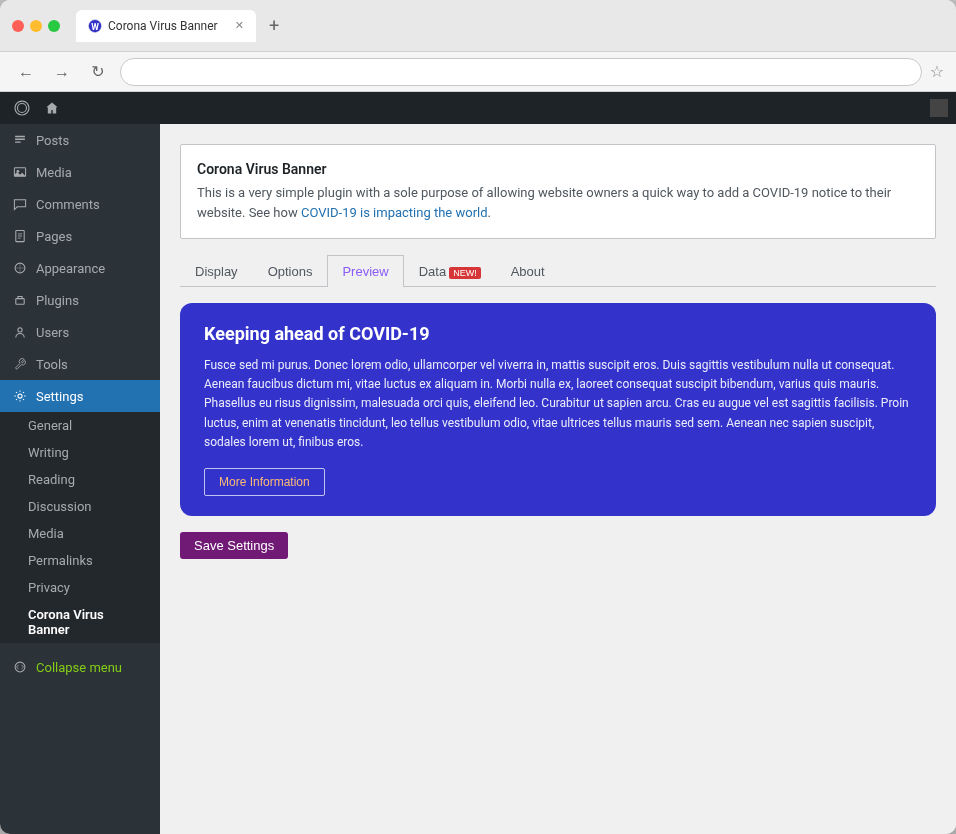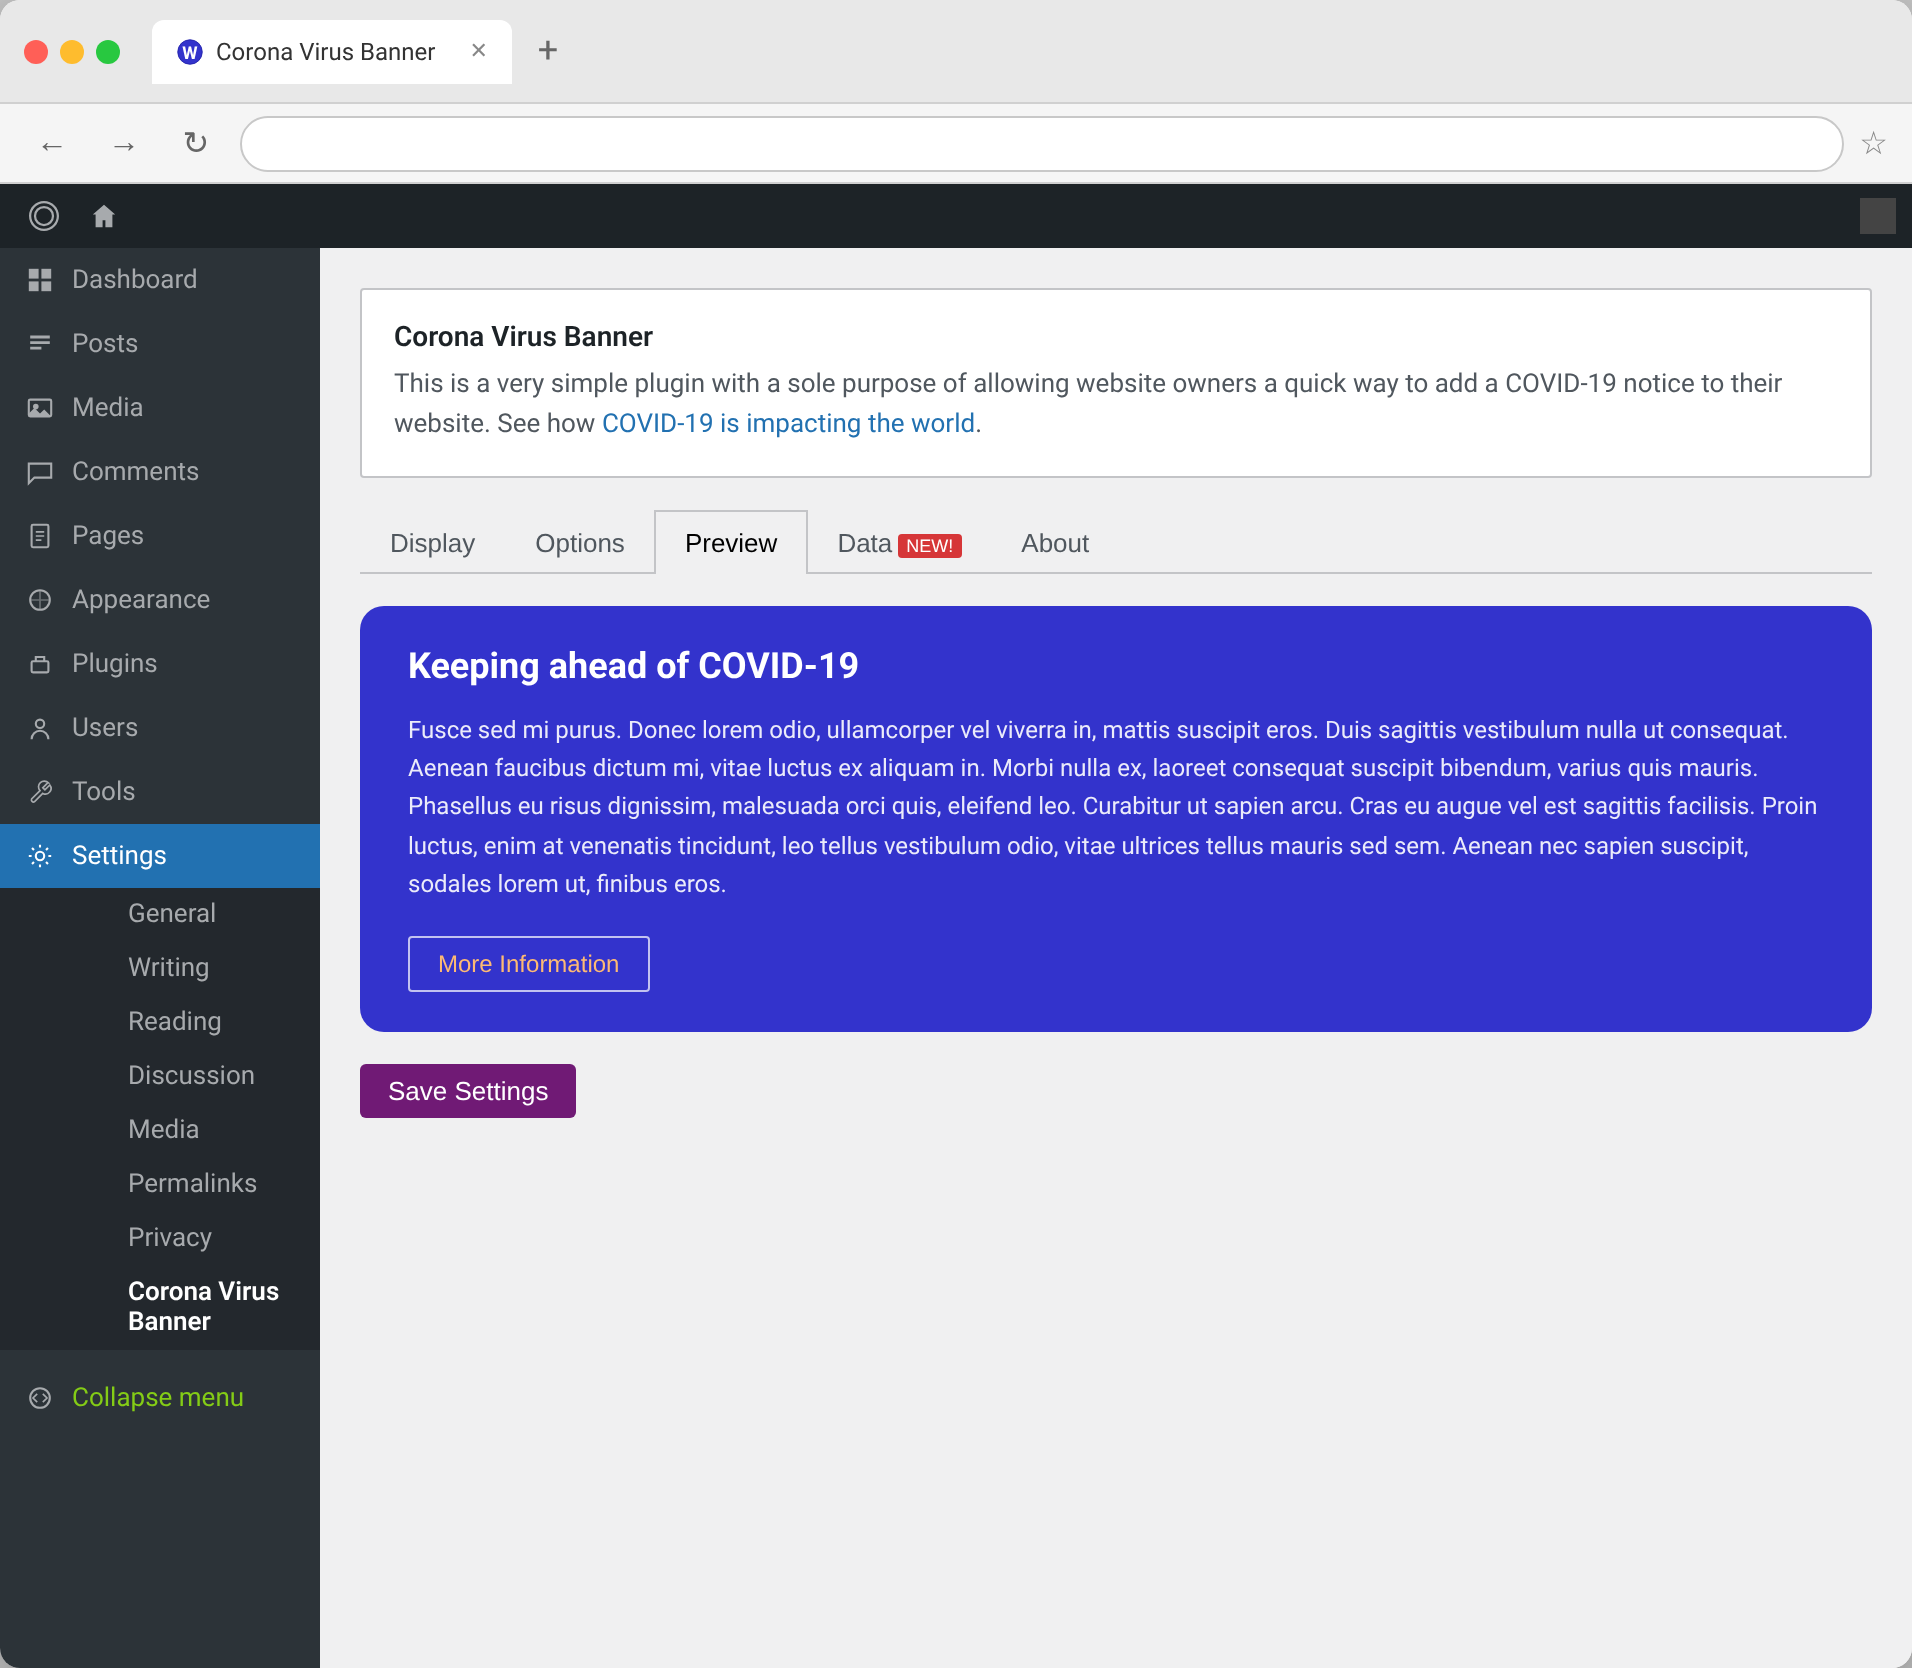--- a/index.html
+++ b/index.html
@@ -197,21 +197,20 @@
     .sidebar-submenu {
       background: #23282d;
     }
     .sidebar-submenu-item {
       display: block;
       padding: 6px 12px 6px 28px;
       font-size: 13px;
       color: #a7aaad;
       cursor: pointer;
       text-decoration: none;
-      margin-left: 36px;
     }
     .sidebar-submenu-item.active { color: #fff; font-weight: 600; }
     .sidebar-collapse {
       display: flex;
       align-items: center;
       padding: 8px 12px;
       gap: 8px;
       cursor: pointer;
       font-size: 13px;
       color: #84cc16;
@@ -263,21 +262,21 @@
       cursor: pointer;
       border: 1px solid transparent;
       border-bottom: none;
       text-decoration: none;
       background: none;
       margin-bottom: -1px;
     }
     .settings-tab.active {
       background: #f0f0f1;
       border-color: #c3c4c7;
-      color: #000000;
+      color: #8b5cf6;
       font-weight: 500;
     }
     .tab-badge {
       background: #d63638;
       color: #fff;
       font-size: 9px;
       padding: 1px 4px;
       border-radius: 2px;
       margin-left: 3px;
       font-weight: 400;
@@ -381,31 +380,20 @@
         </svg>
       </div>
       <div class="admin-bar-spacer"></div>
       <div style="width:18px;height:18px;background:#444;display:flex;align-items:center;justify-content:center;"></div>
     </div>
 
     <div class="wp-container">
 
       <div class="wp-sidebar">
 
-        <div class="sidebar-menu-item">
-          <span class="sidebar-icon">
-            <svg width="14" height="14" viewBox="0 0 20 20">
-                <rect x="2" y="2" width="7" height="7" fill="#a7aaad"></rect>
-                <rect x="11" y="2" width="7" height="7" fill="#a7aaad"></rect>
-                <rect x="2" y="11" width="7" height="7" fill="#a7aaad"></rect>
-                <rect x="11" y="11" width="7" height="7" fill="#a7aaad"></rect>
-              </svg>
-          </span>
-          <span>Dashboard</span>
-        </div>
 
         <div class="sidebar-menu-item">
           <span class="sidebar-icon">
             <svg width="14" height="14" viewBox="0 0 20 20">
                 <path d="M3 4h14v2H3zm0 4h14v2H3zm0 4h8v2H3z" fill="#a7aaad"></path>
               </svg>
           </span>
           <span>Posts</span>
         </div>
 

